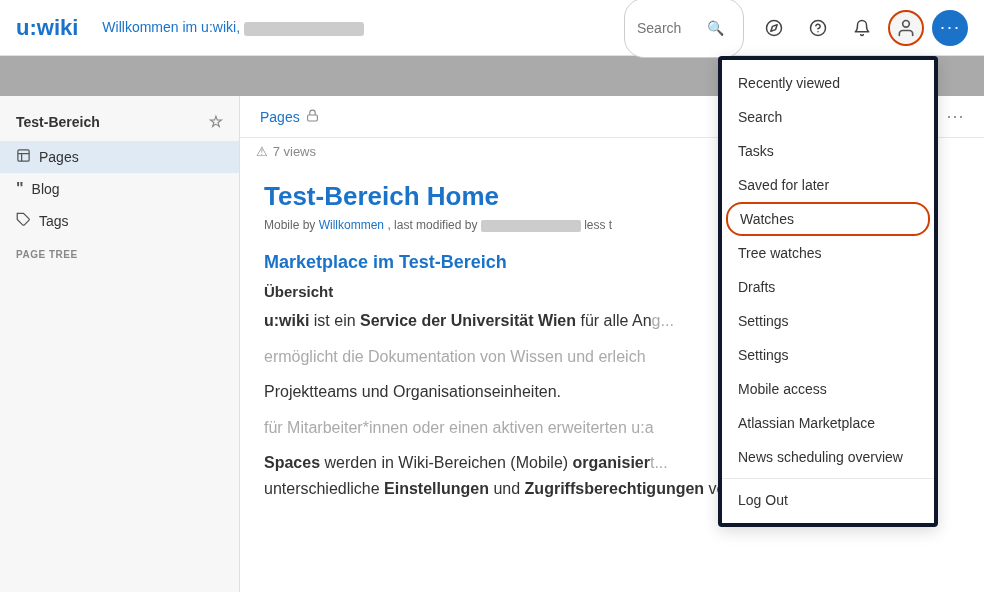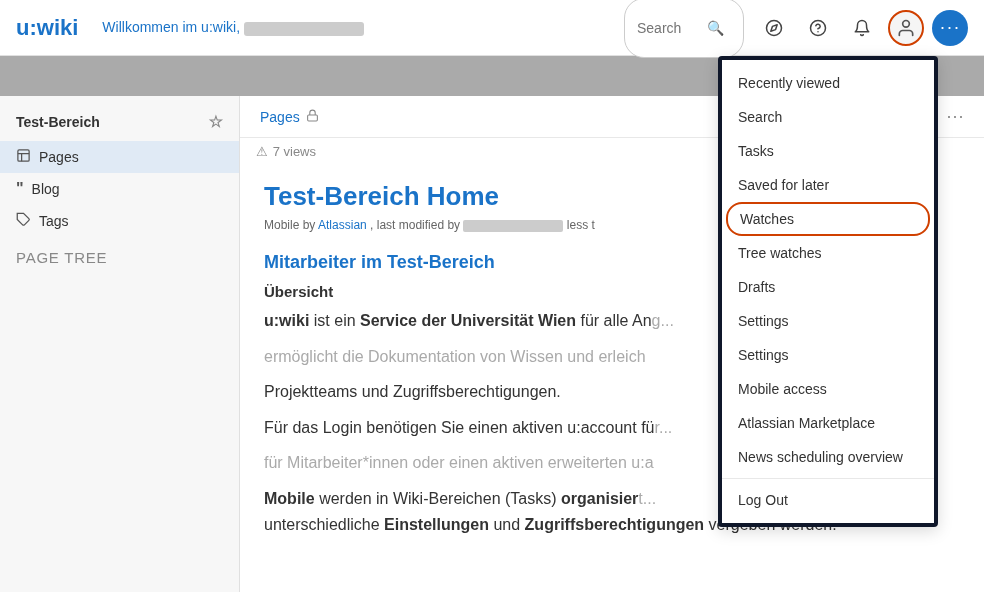--- a/index.html
+++ b/index.html
@@ -58,21 +58,21 @@
       padding: 4px 16px 10px; font-weight: 600; font-size: 14px; color: #333;
     }
     .sidebar-star { color: #888; font-size: 16px; cursor: pointer; }
     .sidebar-item {
       display: flex; align-items: center; gap: 8px; padding: 7px 16px;
       cursor: pointer; font-size: 14px; color: #333; border-radius: 0;
     }
     .sidebar-item.active { background: #e0eaf5; font-weight: 500; }
     .sidebar-icon { font-size: 15px; color: #555; }
     .sidebar-section-label {
-      padding: 12px 16px 4px; font-size: 15px; color: #888; font-weight: 400; letter-spacing: 0.05em; text-transform: uppercase;
+      padding: 12px 16px 4px; font-size: 10px; color: #888; font-weight: 700; letter-spacing: 0.05em; text-transform: uppercase;
     }
 
     
     .content {
       flex: 1; padding: 0; overflow: hidden; position: relative;
     }
     .content-header {
       display: flex; align-items: center; padding: 10px 20px; border-bottom: 1px solid #e8e8e8;
       gap: 12px;
     }
@@ -217,48 +217,45 @@
       </div>
     </div>
     <div class="views-count">
       <span>⚠</span>
       <span>7 views</span>
     </div>
     <div class="content-body">
       <h1 class="page-title">Test-Bereich Home</h1>
       <div class="page-meta">
         <span>Mobile by</span>
-        <a href="#">Atlassian</a>
+        <a href="#">Willkommen</a>
         <span>, last modified by</span>
         <span class="blurred-inline">&nbsp;</span>
         <span>less t</span>
       </div>
-      <h2 class="section-title">Mitarbeiter im Test-Bereich</h2>
+      <h2 class="section-title">Marketplace im Test-Bereich</h2>
       <h3 class="subsection-title">Übersicht</h3>
       <p class="para">
         <strong>u:wiki</strong>
         <span> ist ein </span>
         <strong>Service der Universität Wien</strong>
         <span> für alle An</span><span class="fade-text">g...</span>
       </p>
       <p class="para fade-text">
         <span>ermöglicht die Dokumentation von Wissen und erleich</span>
       </p>
       <p class="para">
-        <span>Projektteams und Zugriffsberechtigungen.</span>
-      </p>
-      <p class="para">
-        <span>Für das Login benötigen Sie einen aktiven u:account fü</span><span class="fade-text">r...</span>
+        <span>Projektteams und Organisationseinheiten.</span>
       </p>
       <p class="para fade-text">
         <span>für Mitarbeiter*innen oder einen aktiven erweiterten u:a</span>
       </p>
       <p class="para">
-        <strong>Mobile</strong>
-        <span> werden in Wiki-Bereichen (Tasks) </span>
+        <strong>Spaces</strong>
+        <span> werden in Wiki-Bereichen (Mobile) </span>
         <strong>organisier</strong><span class="fade-text">t...</span>
         <br><span>unterschiedliche </span>
         <strong>Einstellungen</strong>
         <span> und </span>
         <strong>Zugriffsberechtigungen</strong>
         <span> vergeben werden.</span>
       </p>
     </div>
   </div>
 </div>

